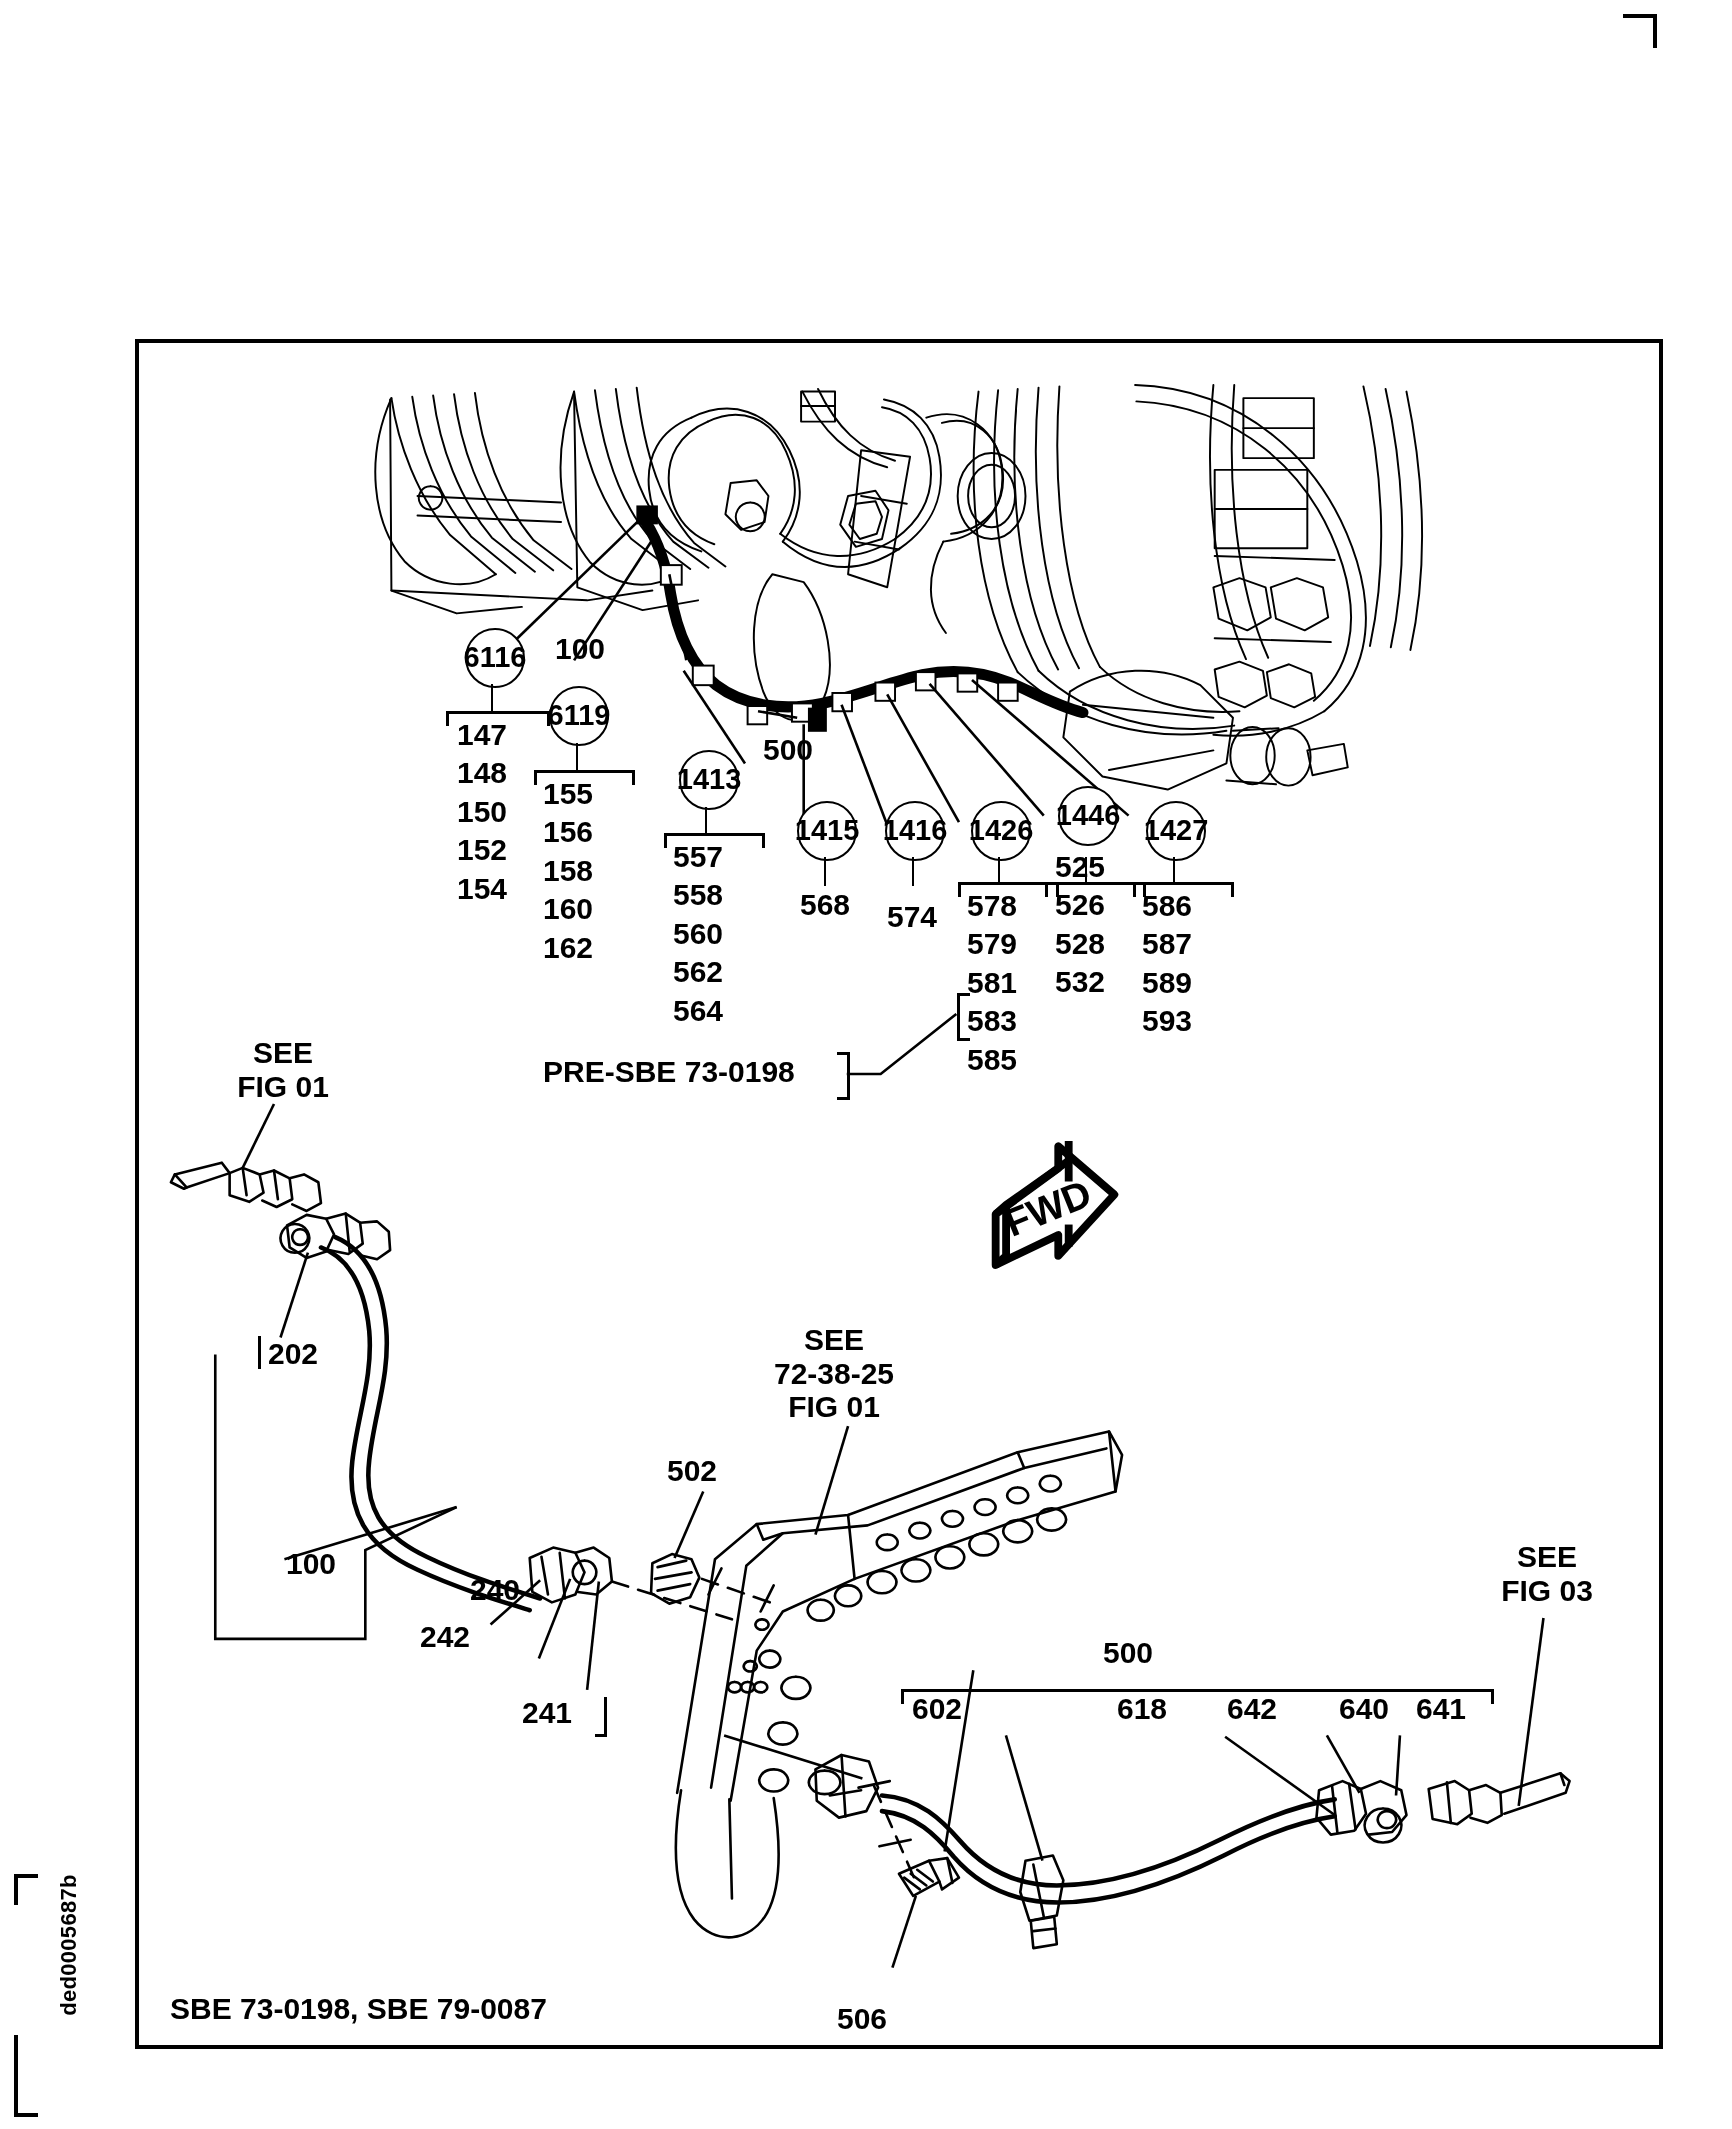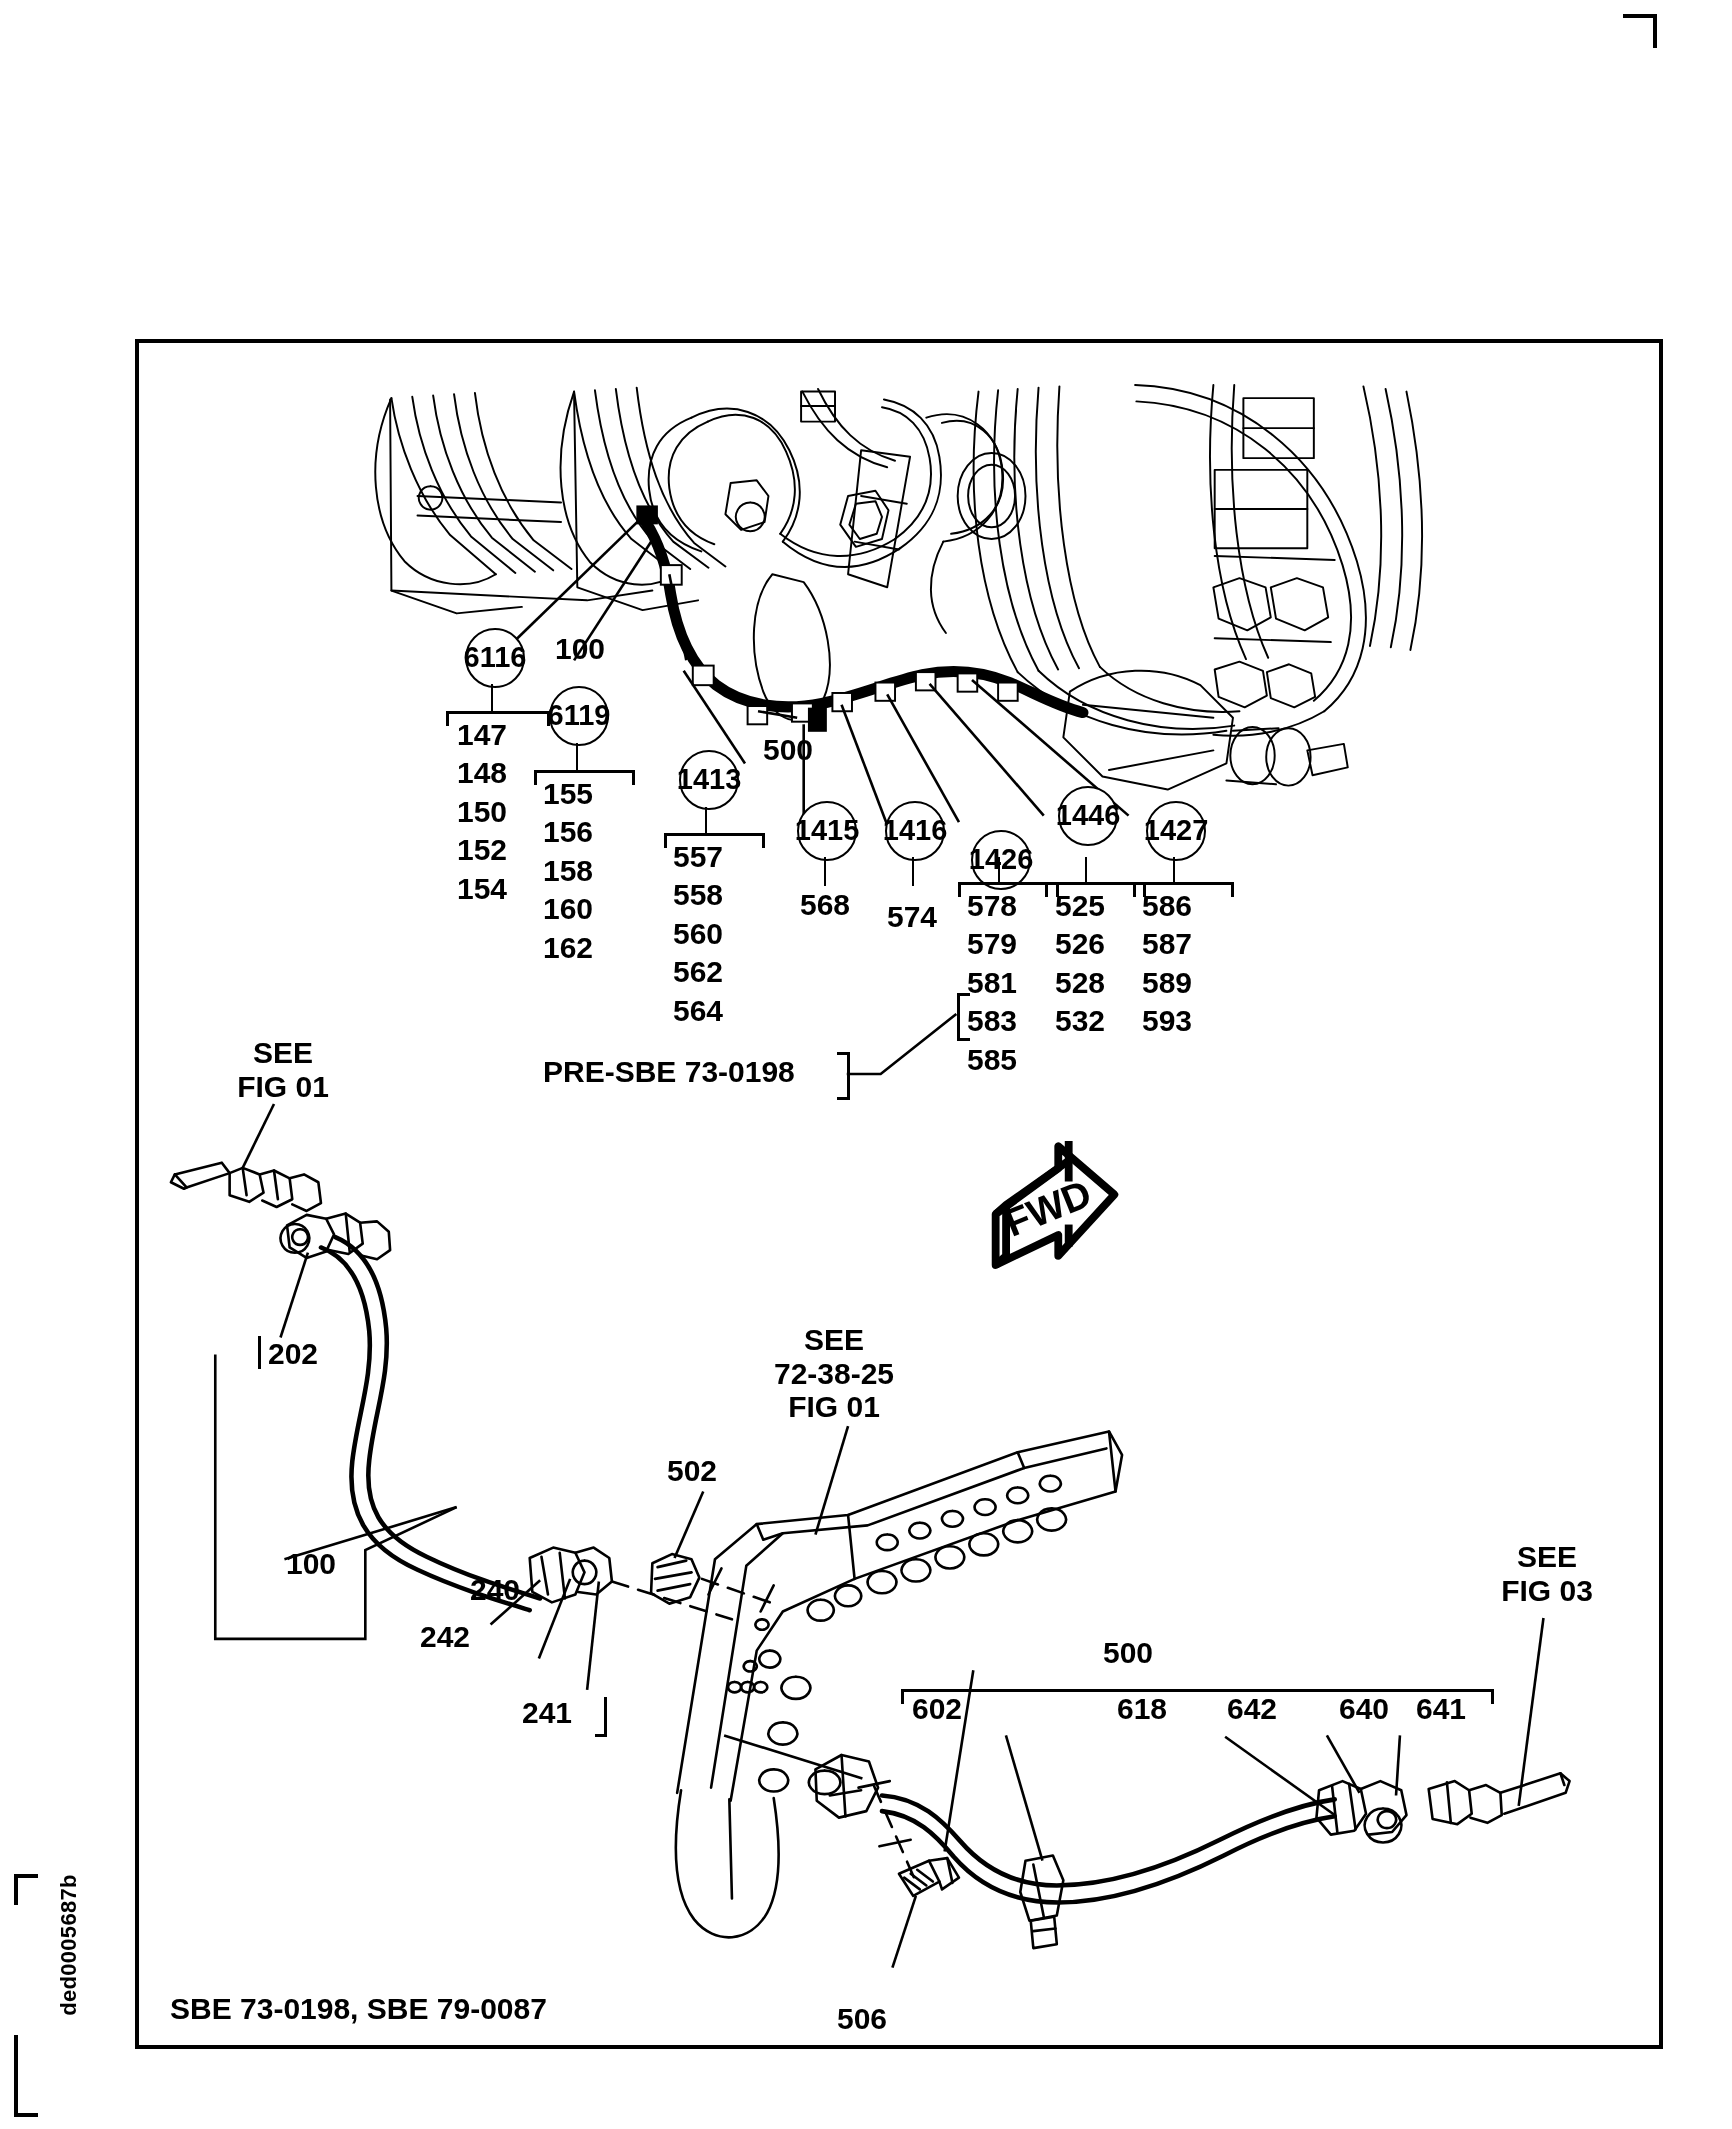--- a/index.html
+++ b/index.html
@@ -248,41 +248,41 @@
 </div>
 
 <div class="circ" style="left:885px;top:801px;">
   <span>1416</span>
 </div>
 <div class="vln" style="left:912px;top:857px;height:29px;"></div>
 <div class="numcol" style="left:887px;top:886px;margin-top:12px;">
   <div>574</div>
 </div>
 
-<div class="circ" style="left:971px;top:830px;">
+<div class="circ" style="left:971px;top:801px;">
   <span>1426</span>
 </div>
 <div class="vln" style="left:998px;top:857px;height:26px;"></div>
 <div class="brk" style="left:958px;top:882px;width:95px;"></div>
 <div class="numcol" style="left:967px;top:887px;">
   <div>578</div>
   <div>579</div>
   <div>581</div>
   <div>583</div>
   <div>585</div>
 </div>
 
 <div class="brk-open" style="left:957px;top:993px;width:10.4px;height:42px;border-bottom:3.3px solid #000;"></div>
 
 <div class="circ" style="left:1058px;top:786px;">
   <span>1446</span>
 </div>
 <div class="vln" style="left:1085px;top:857px;height:26px;"></div>
 <div class="brk" style="left:1045px;top:882px;width:95px;"></div>
-<div class="numcol" style="left:1055px;top:887px;text-align:center;">
+<div class="numcol" style="left:1055px;top:848px;text-align:center;">
   <div>525</div>
   <div>526</div>
   <div>528</div>
   <div>532</div>
 </div>
 
 <div class="circ" style="left:1146px;top:801px;">
   <span>1427</span>
 </div>
 <div class="vln" style="left:1173px;top:857px;height:26px;"></div>

